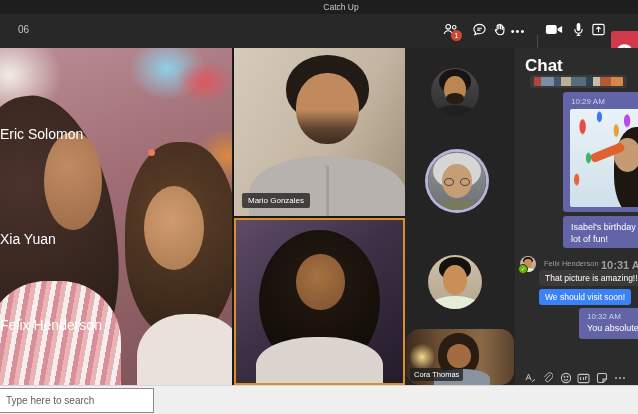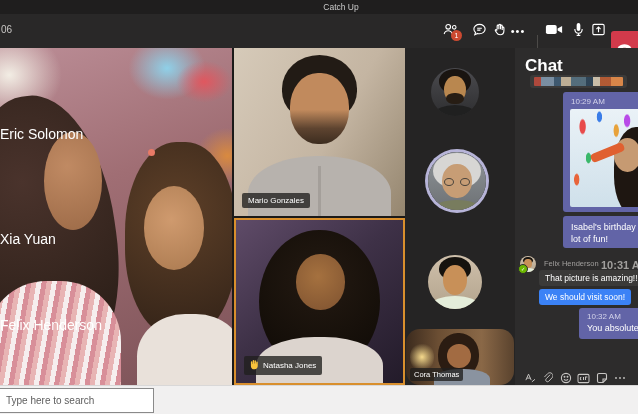--- a/index.html
+++ b/index.html
@@ -7,21 +7,21 @@
     font-family:"Liberation Sans","DejaVu Sans",sans-serif;-webkit-font-smoothing:antialiased;}
   .abs{position:absolute;}
 
   
   .titlebar{left:0;top:0;width:638px;height:14px;background:#1f1e1e;padding-left:44px;}
   .titlebar .title{left:0;right:0;top:2px;text-align:center;font-size:8.5px;color:#c8c8c8;}
   .min-btn{right:6px;top:0px;font-size:10px;color:#c8c8c8;cursor:default;}
 
   
   .calltb{left:0;top:14px;width:638px;height:34px;background:#292828;}
-  .timer{left:1px;top:10px;font-size:10px;color:#c8c6c4;}
+  .timer{left:1px;top:10px;font-size:10px;color:#c8c6c4;padding-left:17px;}
   .tb-ic{top:8px;width:18px;height:18px;display:flex;align-items:center;justify-content:center;}
   .tb-ic svg{stroke-width:1.2;}
   .badge{left:451px;top:16px;width:11px;height:11px;border-radius:50%;background:#cc4a31;color:#fff;
     font-size:7px;display:flex;align-items:center;justify-content:center;z-index:3;}
   .tb-divider{left:537px;top:21px;width:1px;height:20px;background:#4c4a48;}
   .dots3{color:#fff;font-size:11px;letter-spacing:1px;}
   .hangup-btn{left:611px;top:17px;width:32px;height:27px;background:#d23a4b;border-radius:3px;
     display:flex;align-items:center;justify-content:flex-start;padding-left:5px;box-sizing:border-box;}
 
   
@@ -46,21 +46,21 @@
     background:radial-gradient(circle at 40% 35%,#c08a63,#9c6a47);}
   .mom-shirt{left:-6%;bottom:-9%;width:58%;height:40%;border-radius:45% 45% 0 0;
     background:repeating-linear-gradient(100deg,#e8b4b4 0 5px,#f6eeee 5px 10px,#d88f99 10px 15px);}
   .girl-hair{right:-2%;top:28%;width:48%;height:58%;border-radius:46%;
     background:radial-gradient(circle at 45% 35%,#5e4028,#39271a 80%);}
   .girl-clip{right:33%;top:30%;width:7px;height:7px;border-radius:50%;background:#e87a66;}
   .girl-face{right:12%;top:41%;width:26%;height:25%;border-radius:50%;
     background:radial-gradient(circle at 45% 40%,#cf9a6e,#ab7a50);}
   .girl-shirt{right:-5%;bottom:-7%;width:46%;height:28%;border-radius:45% 45% 0 0;background:#e9e1da;}
 
-  .photo-mario{background:linear-gradient(120deg,#d6cab9 0%,#c4b5a2 55%,#95866f 100%);}
+  .photo-mario{background:linear-gradient(120deg,#d6cab9 0%,#c4b5a2 55%,#95866f 100%);padding-left:16px;}
   .mario-hair{left:28%;top:4%;width:44%;height:40%;border-radius:50% 50% 46% 46%;background:#221b15;}
   .mario-face{left:33%;top:15%;width:34%;height:42%;border-radius:48%;
     background:linear-gradient(#c18a5d 52%,#5e4430 78%,#3c2c1f 100%);}
   .mario-shirt{left:8%;bottom:-10%;width:84%;height:46%;border-radius:48% 48% 0 0;background:#b7b2ad;}
   .mario-placket{left:49%;bottom:0;width:2%;height:30%;background:#a49f9a;}
 
   .photo-natasha{background:linear-gradient(140deg,#5f4b68 0%,#3e3147 45%,#231b2a 100%);}
   .nat-hair{left:14%;top:6%;width:72%;height:88%;border-radius:50%;
     background:radial-gradient(circle at 50% 35%,#241a12,#110c07 80%);}
   .nat-face{left:36%;top:21%;width:29%;height:34%;border-radius:50%;
@@ -236,26 +236,20 @@
     <div class="ph mario-placket"></div>
     <div class="name-tag">
       <span>Mario Gonzales</span>
     </div>
   </div>
 
   <div class="abs tile tile-natasha photo-natasha">
     <div class="ph nat-hair"></div>
     <div class="ph nat-face"></div>
     <div class="ph nat-shirt"></div>
-    <div class="name-tag">
-      <span><svg width="9" height="11" viewBox="0 0 10 12">
-            <path d="M3.2 11.2c-1.3-.8-2.2-2-2.2-3.6V3.2a.8.8 0 0 1 1.6 0v2h.4V1.8a.8.8 0 0 1 1.6 0V5h.4V2.2a.8.8 0 0 1 1.6 0V5h.4V3.4a.8.8 0 0 1 1.6 0V7.8c0 2.1-1.4 3.6-3.4 3.6z" fill="#f9c33c"></path>
-          </svg></span>
-      <span>Natasha Jones</span>
-    </div>
   </div>
 
   <div class="abs rail"></div>
 
   <div class="abs av av-eric">
     <div class="face-eric">
         <div class="ph e-hair"></div>
         <div class="ph e-face"></div>
         <div class="ph e-beard"></div>
         <div class="ph e-sh"></div>

